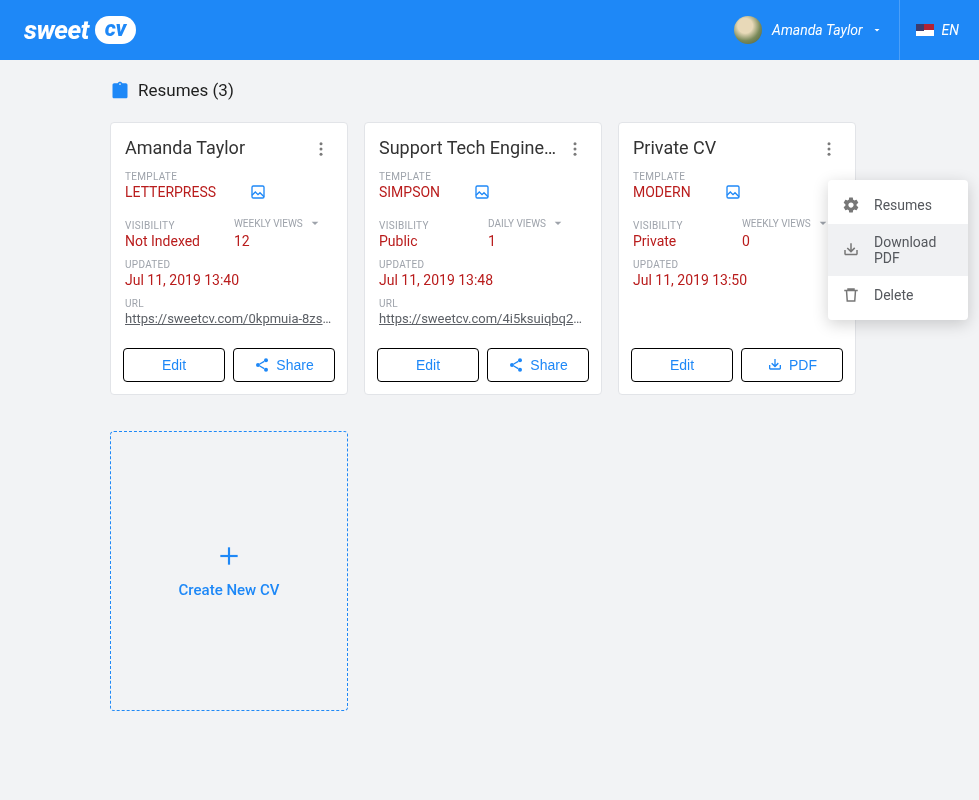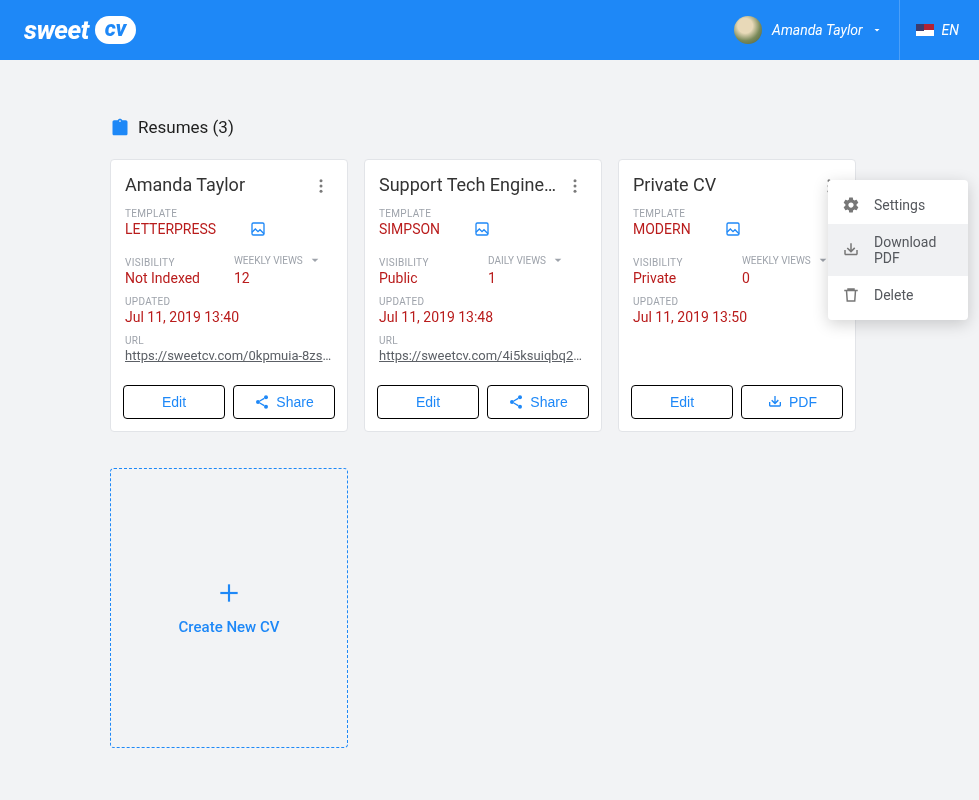--- a/index.html
+++ b/index.html
@@ -60,21 +60,20 @@
   .flag {
     width:18px; height:12px;
     background: linear-gradient(to bottom, #b22234 0%, #b22234 50%, #fff 50%, #fff 100%);
     position:relative; margin-right:8px; display:inline-block;
   }
   .flag::before{
     content:""; position:absolute; top:0; left:0; width:8px; height:7px; background:#3c3b6e;
   }
   .content {
     padding: 20px 110px;
-    margin-top: 37px;
   }
   .page-title {
     display:flex; align-items:center; font-size:17px; color:#1f1f1f; margin-bottom: 22px;
   }
   .page-title svg { margin-right:8px; }
   .cards {
     display:flex; gap:16px; flex-wrap:wrap;
   }
   .card, .new-card {
     width: 238px;
@@ -366,21 +365,21 @@
   </div>
 </div>
 
 <div class="popup">
   <div class="popup-item">
     <span class="popup-icon">
       <svg width="18" height="18" viewBox="0 0 24 24" fill="currentColor">
           <path d="M19.4 13c.04-.33.06-.66.06-1s-.02-.67-.06-1l2.1-1.65c.19-.15.24-.42.12-.64l-2-3.46c-.12-.22-.39-.3-.61-.22l-2.49 1c-.52-.4-1.08-.73-1.69-.98l-.38-2.65C14.42 2.18 14.22 2 13.98 2h-4c-.24 0-.44.18-.47.4l-.38 2.65c-.61.25-1.17.58-1.69.98l-2.49-1c-.22-.08-.49 0-.61.22l-2 3.46c-.12.22-.07.49.12.64L4.56 11c-.04.33-.06.66-.06 1s.02.67.06 1l-2.1 1.65c-.19.15-.24.42-.12.64l2 3.46c.12.22.39.3.61.22l2.49-1c.52.4 1.08.73 1.69.98l.38 2.65c.03.22.23.4.47.4h4c.24 0 .44-.18.47-.4l.38-2.65c.61-.25 1.17-.58 1.69-.98l2.49 1c.22.08.49 0 .61-.22l2-3.46c.12-.22.07-.49-.12-.64L19.4 13zM12 15.5c-1.93 0-3.5-1.57-3.5-3.5s1.57-3.5 3.5-3.5 3.5 1.57 3.5 3.5-1.57 3.5-3.5 3.5z"></path>
         </svg>
     </span>
-    <span>Settings</span>
+    <span>Resumes</span>
   </div>
   <div class="popup-item active">
     <span class="popup-icon">
       <svg width="18" height="18" viewBox="0 0 24 24" fill="currentColor">
           <path d="M19 12v5H5v-5H3v5c0 1.1.9 2 2 2h14c1.1 0 2-.9 2-2v-5h-2zm-6-9v8.6l3.3-3.3L17.7 10 12 15.7 6.3 10l1.4-1.4L11 11.6V3h2z"></path>
         </svg>
     </span>
     <span>Download PDF</span>
   </div>
   <div class="popup-item">

